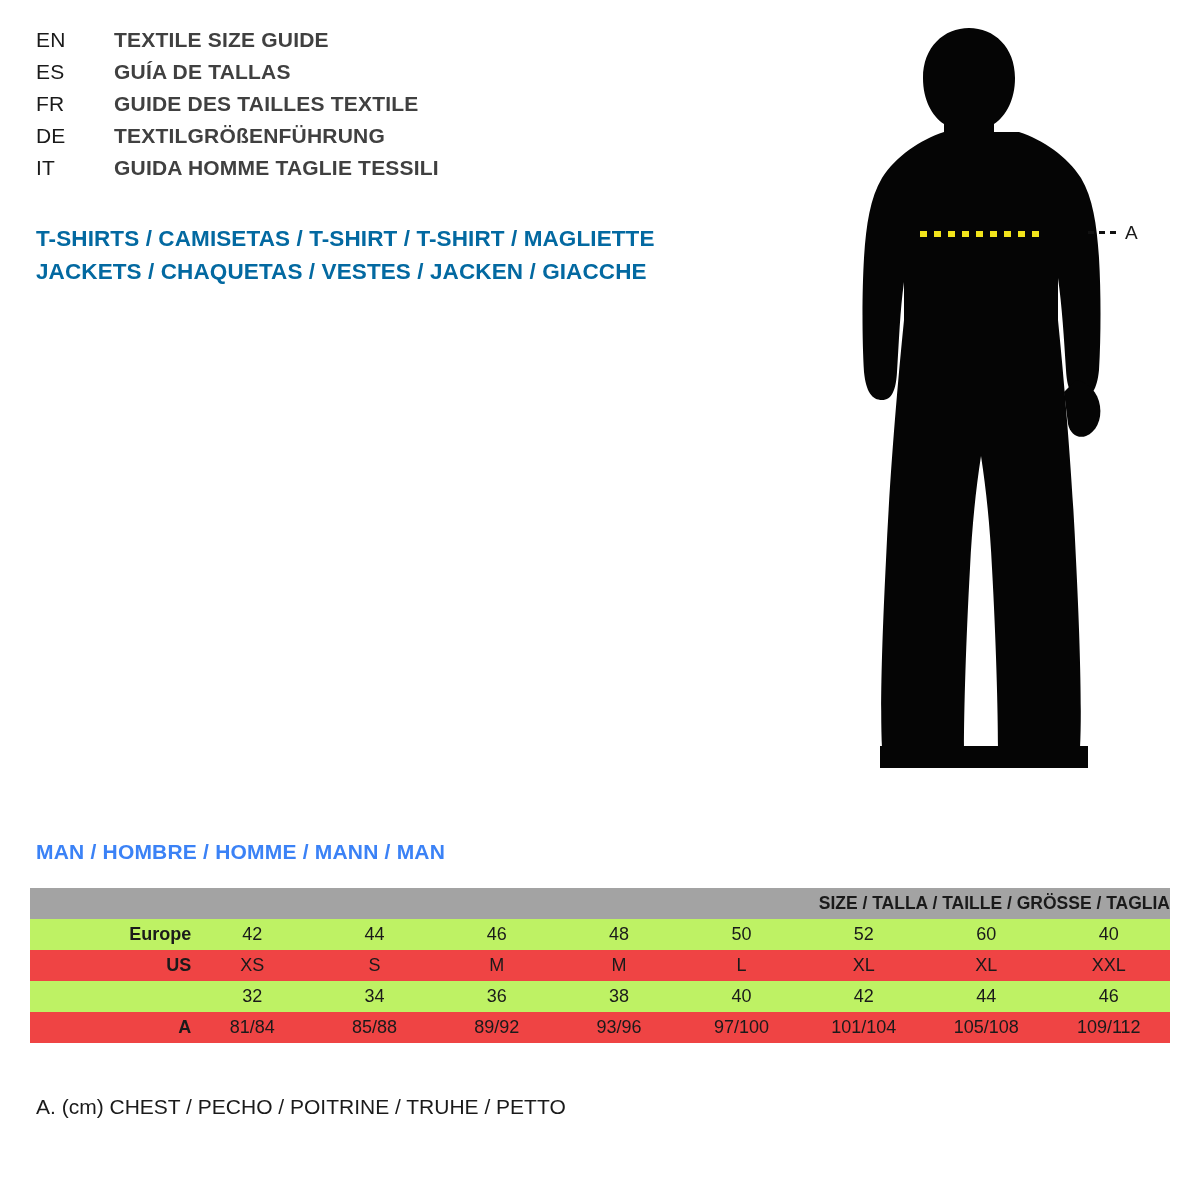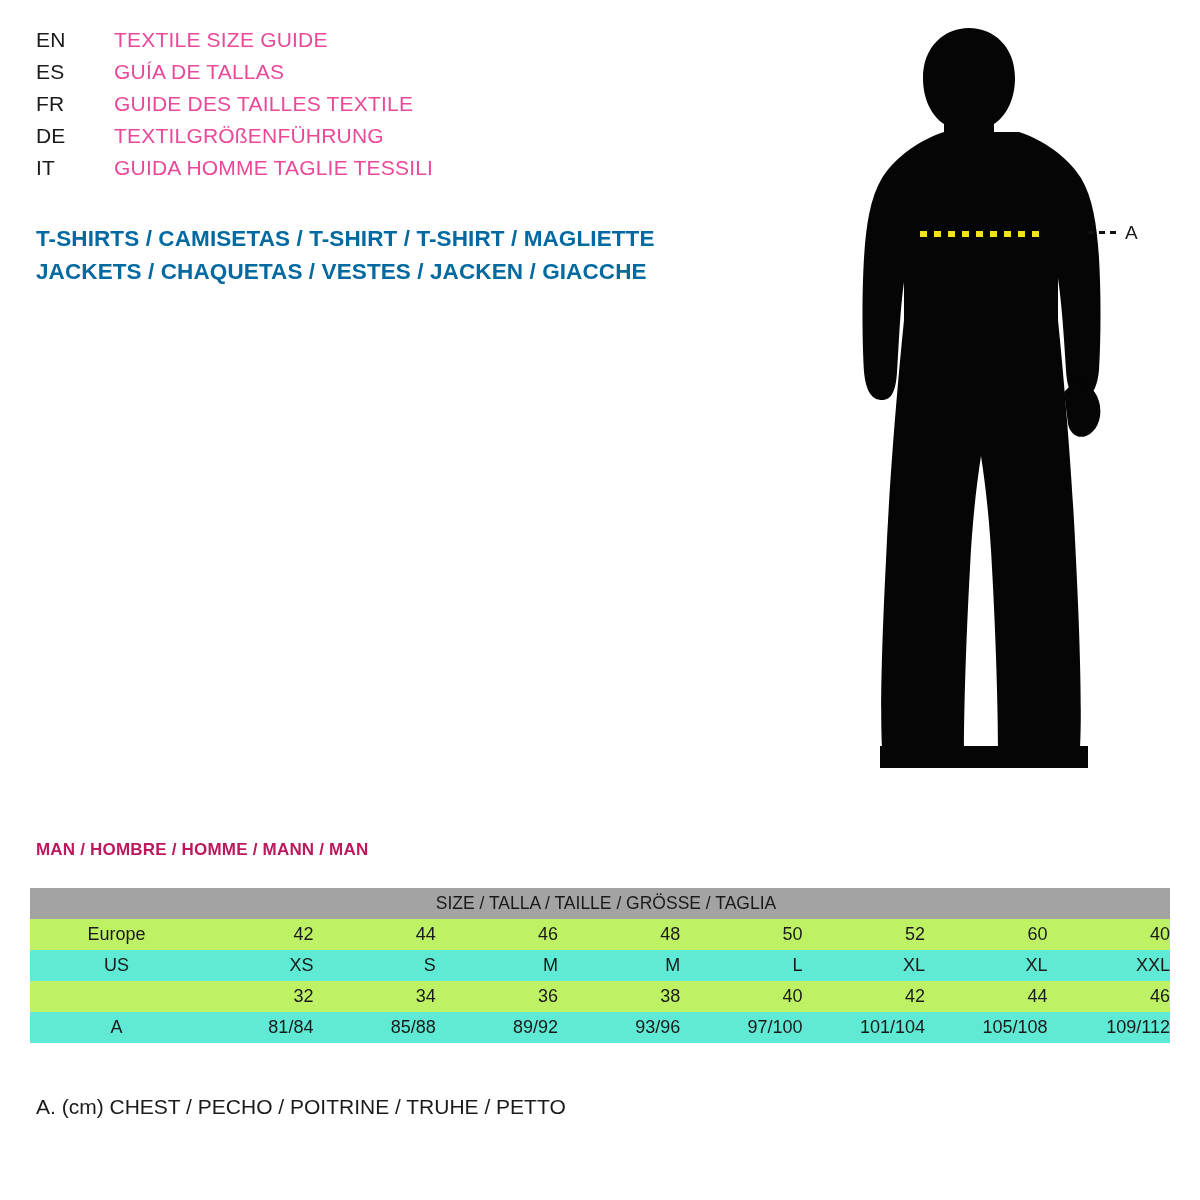--- a/index.html
+++ b/index.html
@@ -35,21 +35,22 @@
     height: 32px;
     font-size: 21px;
     letter-spacing: 0.2px;
   }
   .lang-code {
     width: 78px;
     flex: 0 0 78px;
     color: #1a1a1a;
   }
   .lang-text {
-    color: #ec4899;
+    color: #404040;
+    font-weight: bold;
   }
 
   
   .cats {
     position: absolute;
     left: 36px;
     top: 222px;
     font-weight: bold;
     font-size: 22.5px;
     line-height: 33px;
@@ -83,23 +84,23 @@
     height: 3px;
     background: repeating-linear-gradient(to right, #111 0 6px, transparent 6px 11px);
   }
 
   
   .section-title {
     position: absolute;
     left: 36px;
     top: 840px;
     font-weight: bold;
-    font-size: 17px;
+    font-size: 21px;
     letter-spacing: 0.2px;
-    color: #be185d;
+    color: #3b82f6;
   }
 
   table.size-table {
     position: absolute;
     left: 30px;
     top: 888px;
     width: 1140px;
     border-collapse: collapse;
     font-size: 18px;
   }
@@ -111,29 +112,30 @@
   }
   .band-header td {
     background: #a3a3a3;
     font-size: 17.5px;
     height: 30px;
   }
   .band-grey td {
     background: #bef264;
   }
   .band-white td {
-    background: #5eead4;
+    background: #ef4444;
   }
   .label-cell {
     width: 150px;
     padding-left: 12px !important;
+    text-align: right;
+    font-weight: bold;
+  }
+  .val-cell {
     text-align: center;
-  }
-  .val-cell {
-    text-align: right;
     width: 123px;
   }
 
   .footnote {
     position: absolute;
     left: 36px;
     top: 1095px;
     font-size: 21px;
     color: #1a1a1a;
   }

